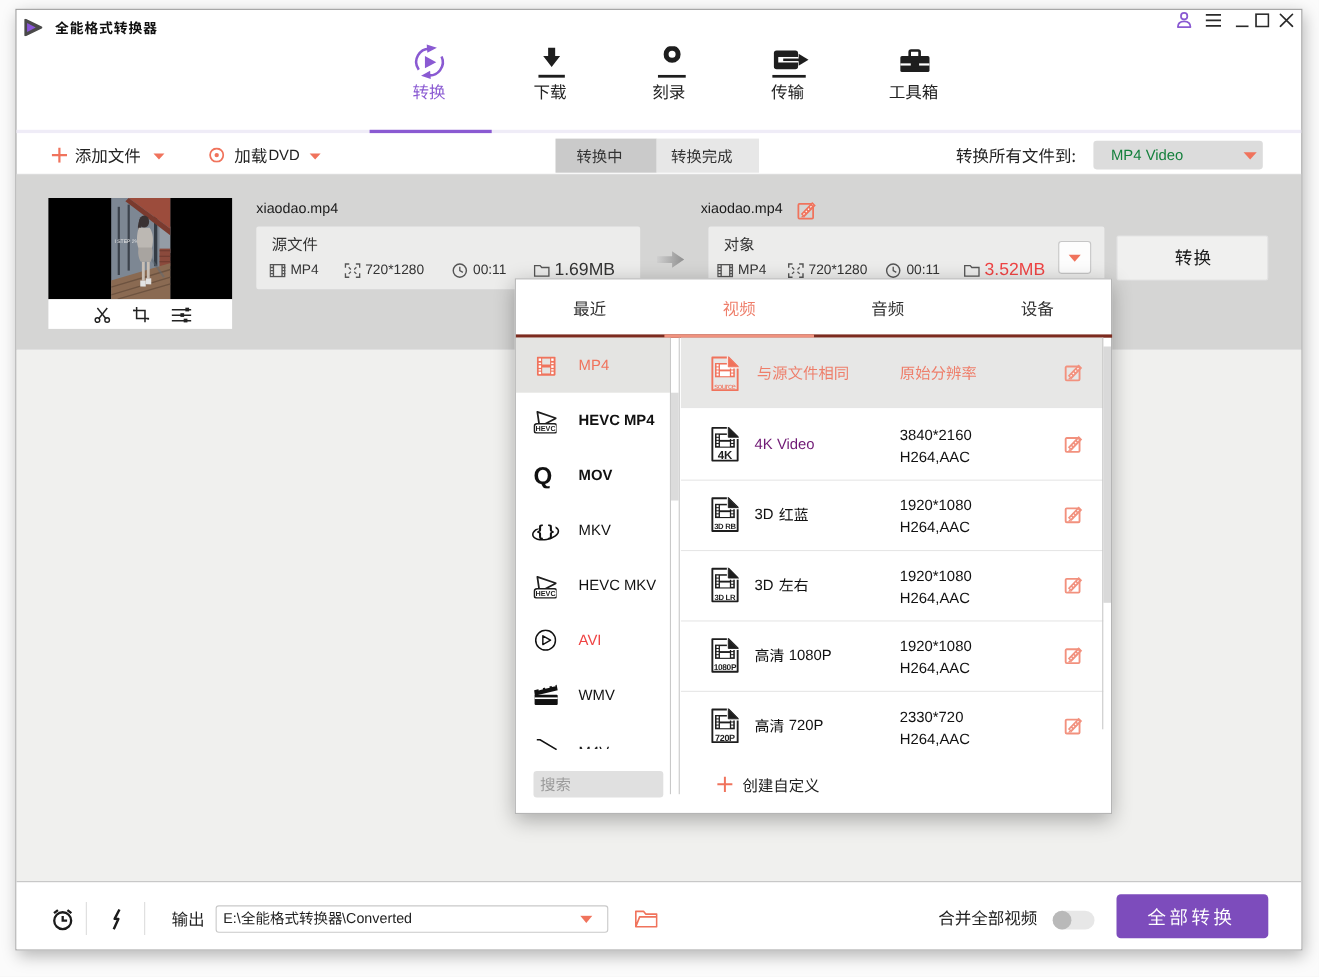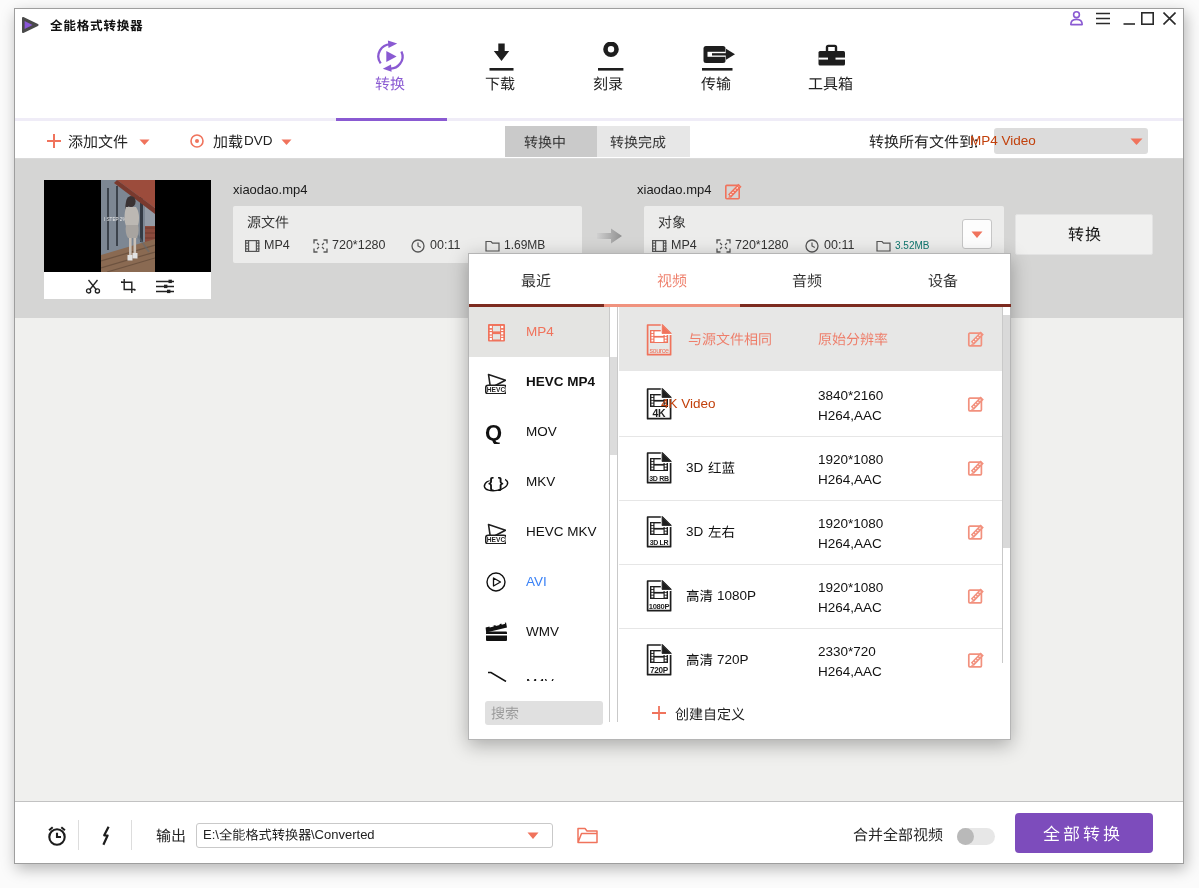--- a/index.html
+++ b/index.html
@@ -123,21 +123,21 @@
     <svg width="56" height="16" viewBox="0 -12.3 56 16" style="display:block;overflow:visible">
       <path d="M1.1 -4.6C1.2 -4.8 1.7 -4.8 2.2 -4.8H3.4V-2.8L0.6 -2.3L0.8 -1.3L3.4 -1.8V1.1H4.4V-2.0L6.3 -2.4L6.3 -3.3L4.4 -3.0V-4.8H5.9V-5.8H4.4V-7.9H3.4V-5.8H2.0C2.5 -6.8 2.9 -7.9 3.3 -9.1H5.8V-10.1H3.6C3.7 -10.6 3.8 -11.1 3.9 -11.6L2.9 -11.8C2.8 -11.2 2.7 -10.7 2.6 -10.1H0.6V-9.1H2.3C2.0 -8.0 1.7 -7.0 1.5 -6.7C1.2 -6.1 1.1 -5.6 0.8 -5.6C0.9 -5.3 1.1 -4.8 1.1 -4.6ZM6.0 -7.5V-6.5H8.0C7.7 -5.5 7.4 -4.6 7.2 -3.9H11.2C10.7 -3.2 10.1 -2.4 9.5 -1.6C9.1 -1.9 8.6 -2.2 8.1 -2.5L7.4 -1.8C8.9 -1.0 10.5 0.3 11.3 1.1L12.0 0.3C11.6 -0.1 11.0 -0.6 10.3 -1.1C11.2 -2.2 12.2 -3.5 12.9 -4.6L12.2 -4.9L12.0 -4.9H8.6L9.1 -6.5H13.4V-7.5H9.4L9.8 -9.1H12.9V-10.1H10.1L10.5 -11.6L9.5 -11.8L9.0 -10.1H6.5V-9.1H8.8L8.3 -7.5Z M16.3 -11.7V-8.9H14.7V-8.0H16.3V-4.8C15.6 -4.6 15.0 -4.5 14.5 -4.3L14.8 -3.3L16.3 -3.8V-0.2C16.3 0.0 16.2 0.1 16.1 0.1C15.9 0.1 15.4 0.1 14.9 0.1C15.0 0.4 15.2 0.8 15.2 1.1C16.0 1.1 16.5 1.1 16.9 0.9C17.2 0.7 17.3 0.4 17.3 -0.2V-4.1L18.8 -4.6L18.7 -5.6L17.3 -5.2V-8.0H18.6V-8.9H17.3V-11.7ZM21.5 -9.6H24.4C24.1 -9.2 23.7 -8.6 23.3 -8.2H20.4C20.8 -8.7 21.2 -9.2 21.5 -9.6ZM18.7 -4.0V-3.1H22.1C21.5 -1.9 20.3 -0.7 17.9 0.4C18.1 0.6 18.5 0.9 18.6 1.1C21.0 0.0 22.2 -1.3 22.9 -2.6C23.8 -1.0 25.2 0.4 26.9 1.1C27.0 0.8 27.3 0.4 27.6 0.2C25.9 -0.4 24.4 -1.6 23.6 -3.1H27.3V-4.0H26.3V-8.2H24.5C25.0 -8.8 25.6 -9.5 25.9 -10.1L25.2 -10.6L25.1 -10.5H22.1C22.2 -10.9 22.4 -11.2 22.6 -11.6L21.5 -11.8C21.0 -10.6 20.1 -9.1 18.7 -8.0C18.9 -7.9 19.3 -7.5 19.4 -7.3L19.7 -7.5V-4.0ZM20.7 -4.0V-7.4H22.6V-5.9C22.6 -5.3 22.5 -4.7 22.4 -4.0ZM25.3 -4.0H23.4C23.5 -4.7 23.6 -5.3 23.6 -5.9V-7.4H25.3Z M31.2 -7.6V-6.7H38.8V-7.6ZM28.8 -5.0V-4.1H32.5C32.4 -1.6 31.8 -0.4 28.6 0.3C28.8 0.5 29.1 0.9 29.2 1.1C32.7 0.4 33.4 -1.1 33.6 -4.1H36.1V-0.5C36.1 0.6 36.4 0.9 37.7 0.9C38.0 0.9 39.6 0.9 39.9 0.9C41.0 0.9 41.3 0.4 41.4 -1.5C41.1 -1.6 40.7 -1.8 40.4 -1.9C40.4 -0.3 40.3 -0.1 39.8 -0.1C39.4 -0.1 38.1 -0.1 37.8 -0.1C37.2 -0.1 37.1 -0.1 37.1 -0.5V-4.1H41.2V-5.0ZM33.9 -11.6C34.1 -11.1 34.4 -10.6 34.6 -10.2H29.1V-7.0H30.2V-9.1H39.7V-7.0H40.8V-10.2H35.8C35.6 -10.7 35.3 -11.4 34.9 -11.9Z M49.6 -11.7C49.6 -10.9 49.6 -10.2 49.7 -9.4H43.8V-5.4C43.8 -3.6 43.7 -1.2 42.5 0.5C42.8 0.6 43.2 1.0 43.4 1.2C44.7 -0.6 44.9 -3.5 44.9 -5.4V-5.5H47.4C47.4 -3.1 47.3 -2.2 47.1 -2.0C47.0 -1.9 46.9 -1.9 46.7 -1.9C46.5 -1.9 45.9 -1.9 45.2 -1.9C45.4 -1.7 45.5 -1.2 45.5 -1.0C46.2 -0.9 46.8 -0.9 47.2 -0.9C47.6 -1.0 47.8 -1.1 48.0 -1.3C48.3 -1.7 48.4 -2.9 48.5 -6.1C48.5 -6.2 48.5 -6.5 48.5 -6.5H44.9V-8.4H49.8C49.9 -6.1 50.3 -4.0 50.8 -2.4C49.9 -1.3 48.8 -0.5 47.5 0.2C47.8 0.4 48.1 0.8 48.3 1.1C49.4 0.4 50.4 -0.4 51.2 -1.3C51.9 0.2 52.7 1.0 53.8 1.0C54.9 1.0 55.2 0.3 55.4 -2.1C55.1 -2.2 54.8 -2.4 54.5 -2.6C54.4 -0.8 54.3 -0.1 53.9 -0.1C53.1 -0.1 52.5 -0.9 52.0 -2.2C53.0 -3.6 53.9 -5.2 54.5 -7.0L53.4 -7.3C53.0 -5.9 52.4 -4.6 51.6 -3.5C51.2 -4.8 51.0 -6.5 50.8 -8.4H55.3V-9.4H50.8C50.7 -10.2 50.7 -10.9 50.7 -11.7ZM51.4 -11.1C52.3 -10.6 53.4 -9.9 53.9 -9.4L54.6 -10.1C54.0 -10.6 52.9 -11.3 52.0 -11.7Z" fill="#333"></path>
     </svg>
   </div>
 <div style="position:absolute;left:869px;top:134.0px">
     <svg width="109" height="17" viewBox="0 -13.2 109 17" style="display:block;overflow:visible">
       <path d="M1.2 -5.0C1.3 -5.1 1.8 -5.2 2.3 -5.2H3.6V-3.0L0.6 -2.5L0.8 -1.4L3.6 -1.9V1.1H4.7V-2.2L6.8 -2.6L6.7 -3.5L4.7 -3.2V-5.2H6.3V-6.2H4.7V-8.5H3.6V-6.2H2.2C2.7 -7.3 3.1 -8.5 3.5 -9.8H6.3V-10.8H3.8C4.0 -11.4 4.1 -11.9 4.2 -12.4L3.1 -12.6C3.0 -12.0 2.9 -11.4 2.7 -10.8H0.7V-9.8H2.5C2.1 -8.6 1.8 -7.5 1.6 -7.2C1.3 -6.5 1.1 -6.0 0.9 -6.0C1.0 -5.7 1.2 -5.2 1.2 -5.0ZM6.4 -8.0V-7.0H8.6C8.3 -5.9 8.0 -4.9 7.7 -4.2H12.0C11.5 -3.4 10.8 -2.5 10.2 -1.7C9.7 -2.1 9.2 -2.4 8.7 -2.7L8.0 -2.0C9.5 -1.1 11.3 0.3 12.2 1.2L12.9 0.3C12.4 -0.1 11.8 -0.6 11.1 -1.1C12.0 -2.4 13.1 -3.8 13.8 -4.9L13.0 -5.3L12.8 -5.2H9.2L9.8 -7.0H14.4V-8.0H10.1L10.5 -9.8H13.8V-10.8H10.8L11.2 -12.4L10.1 -12.6L9.7 -10.8H7.0V-9.8H9.4L8.9 -8.0Z M17.5 -12.6V-9.6H15.7V-8.5H17.5V-5.2C16.7 -5.0 16.1 -4.8 15.5 -4.6L15.8 -3.5L17.5 -4.0V-0.2C17.5 0.0 17.4 0.1 17.2 0.1C17.1 0.1 16.5 0.1 16.0 0.1C16.1 0.4 16.3 0.9 16.3 1.2C17.2 1.2 17.7 1.1 18.1 0.9C18.4 0.8 18.6 0.4 18.6 -0.2V-4.4L20.2 -4.9L20.0 -6.0L18.6 -5.5V-8.5H20.0V-9.6H18.6V-12.6ZM23.0 -10.3H26.2C25.8 -9.8 25.4 -9.3 25.0 -8.8H21.9C22.3 -9.3 22.7 -9.8 23.0 -10.3ZM20.0 -4.3V-3.4H23.6C23.0 -2.1 21.8 -0.7 19.2 0.4C19.4 0.6 19.8 1.0 19.9 1.2C22.5 0.0 23.8 -1.4 24.5 -2.8C25.5 -1.0 27.0 0.4 28.8 1.2C29.0 0.9 29.3 0.5 29.5 0.3C27.7 -0.4 26.2 -1.7 25.3 -3.4H29.2V-4.3H28.2V-8.8H26.2C26.8 -9.4 27.4 -10.2 27.8 -10.8L27.0 -11.3L26.9 -11.3H23.6C23.8 -11.7 24.0 -12.0 24.2 -12.4L23.1 -12.6C22.5 -11.4 21.5 -9.8 20.1 -8.6C20.3 -8.4 20.7 -8.0 20.8 -7.8L21.1 -8.0V-4.3ZM22.2 -4.3V-7.9H24.2V-6.3C24.2 -5.7 24.1 -5.1 24.0 -4.3ZM27.1 -4.3H25.1C25.2 -5.0 25.3 -5.7 25.3 -6.3V-7.9H27.1Z M38.0 -11.1V-6.1C38.0 -4.0 37.8 -1.4 36.1 0.5C36.3 0.6 36.8 1.0 36.9 1.2C38.9 -0.7 39.2 -3.8 39.2 -6.1V-6.4H41.5V1.2H42.6V-6.4H44.4V-7.5H39.2V-10.3C40.9 -10.5 42.8 -10.9 44.1 -11.5L43.3 -12.4C42.1 -11.8 39.9 -11.4 38.0 -11.1ZM32.6 -5.4V-5.9V-7.8H35.5V-5.4ZM36.6 -12.3C35.4 -11.7 33.3 -11.3 31.5 -11.1V-5.9C31.5 -3.9 31.4 -1.3 30.4 0.5C30.7 0.6 31.2 1.0 31.4 1.2C32.2 -0.3 32.5 -2.5 32.5 -4.4H36.6V-8.8H32.6V-10.3C34.3 -10.5 36.1 -10.8 37.3 -11.3Z M50.9 -12.6C50.7 -12.0 50.5 -11.3 50.2 -10.7H45.9V-9.6H49.7C48.8 -7.6 47.4 -5.8 45.6 -4.6C45.8 -4.3 46.2 -3.9 46.3 -3.7C47.3 -4.4 48.1 -5.2 48.8 -6.1V1.2H49.9V-1.8H56.2V-0.2C56.2 0.0 56.1 0.1 55.9 0.1C55.6 0.1 54.7 0.1 53.7 0.1C53.9 0.4 54.0 0.9 54.1 1.2C55.4 1.2 56.2 1.2 56.7 1.0C57.2 0.8 57.3 0.4 57.3 -0.2V-7.9H50.0C50.4 -8.4 50.7 -9.0 51.0 -9.6H59.1V-10.7H51.4C51.6 -11.2 51.8 -11.8 52.0 -12.3ZM49.9 -4.3H56.2V-2.8H49.9ZM49.9 -5.3V-6.8H56.2V-5.3Z M66.3 -12.3C66.8 -11.6 67.3 -10.6 67.5 -10.0L68.7 -10.4C68.5 -11.0 68.0 -12.0 67.5 -12.7ZM60.8 -10.0V-8.8H63.1C64.0 -6.6 65.2 -4.6 66.7 -3.0C65.1 -1.6 63.0 -0.6 60.5 0.1C60.8 0.4 61.1 0.9 61.2 1.2C63.8 0.4 65.8 -0.7 67.5 -2.2C69.2 -0.7 71.3 0.4 73.7 1.1C73.9 0.8 74.2 0.3 74.5 0.1C72.1 -0.5 70.1 -1.6 68.4 -3.0C69.9 -4.6 71.1 -6.5 71.9 -8.8H74.3V-10.0ZM67.6 -3.8C66.2 -5.2 65.0 -6.9 64.3 -8.8H70.7C69.9 -6.8 68.9 -5.2 67.6 -3.8Z M79.8 -5.1V-4.0H84.1V1.2H85.2V-4.0H89.3V-5.1H85.2V-8.4H88.6V-9.5H85.2V-12.4H84.1V-9.5H82.0C82.2 -10.2 82.4 -10.9 82.6 -11.6L81.5 -11.8C81.1 -9.9 80.5 -7.9 79.6 -6.7C79.9 -6.6 80.4 -6.3 80.6 -6.1C81.0 -6.8 81.4 -7.6 81.7 -8.4H84.1V-5.1ZM79.0 -12.5C78.2 -10.3 76.9 -8.0 75.5 -6.6C75.7 -6.3 76.0 -5.7 76.1 -5.4C76.6 -6.0 77.1 -6.6 77.5 -7.2V1.2H78.6V-9.0C79.2 -10.0 79.7 -11.1 80.1 -12.2Z M99.6 -11.3V-2.2H100.7V-11.3ZM102.6 -12.4V-0.6C102.6 -0.3 102.5 -0.2 102.3 -0.2C102.0 -0.2 101.2 -0.2 100.3 -0.2C100.5 0.1 100.7 0.6 100.7 0.9C101.8 0.9 102.6 0.9 103.1 0.7C103.5 0.5 103.7 0.1 103.7 -0.6V-12.4ZM90.9 -0.6 91.2 0.4C93.2 0.1 96.0 -0.5 98.7 -1.0L98.6 -2.0L95.5 -1.4V-3.8H98.5V-4.8H95.5V-6.4H94.4V-4.8H91.5V-3.8H94.4V-1.2ZM91.8 -6.6C92.1 -6.8 92.7 -6.8 97.4 -7.3C97.6 -6.9 97.8 -6.6 97.9 -6.3L98.8 -6.9C98.3 -7.8 97.3 -9.1 96.5 -10.1L95.7 -9.6C96.1 -9.2 96.5 -8.7 96.8 -8.1L93.0 -7.8C93.6 -8.6 94.2 -9.6 94.7 -10.6H98.8V-11.6H91.1V-10.6H93.5C93.0 -9.6 92.4 -8.6 92.1 -8.3C91.9 -7.9 91.7 -7.7 91.4 -7.6C91.5 -7.3 91.7 -6.8 91.8 -6.6Z M107.1 -5.8C107.6 -5.8 108.1 -6.3 108.1 -6.9C108.1 -7.5 107.6 -7.9 107.1 -7.9C106.5 -7.9 106.1 -7.5 106.1 -6.9C106.1 -6.3 106.5 -5.8 107.1 -5.8ZM107.1 0.2C107.6 0.2 108.1 -0.2 108.1 -0.8C108.1 -1.5 107.6 -1.9 107.1 -1.9C106.5 -1.9 106.1 -1.5 106.1 -0.8C106.1 -0.2 106.5 0.2 107.1 0.2Z" fill="#222"></path>
     </svg>
   </div>
 <div style="position:absolute;left:994px;top:128px;width:154px;height:26px;background:#dcdcdc;border-radius:3px;"></div>
-<div style="position:absolute;left:970px;top:132.6px;font-size:13.5px;color:#c2410c;font-weight:normal;letter-spacing:0;line-height:16.7px;white-space:nowrap">MP4 Video</div>
+<div style="position:absolute;left:1010px;top:132.6px;font-size:13.5px;color:#15803d;font-weight:normal;letter-spacing:0;line-height:16.7px;white-space:nowrap">MP4 Video</div>
 <svg style="position:absolute;left:1130px;top:138px;" width="13" height="8" viewBox="0 0 13 8">
     <path d="M0.5 0.5 L6.5 7 L12.5 0.5 Z" fill="#f0735c"></path>
   </svg>
 <div style="position:absolute;left:15px;top:159px;width:1168px;height:159px;background:#d5d5d4;"></div>
 <div style="position:absolute;left:44px;top:180px;width:167px;height:92px;background:#000;"></div>
 <svg style="position:absolute;left:101px;top:180px;" width="54" height="92" viewBox="0 0 54 92">
     <rect width="54" height="92" fill="#7d8793"></rect>
 <rect x="44" y="26" width="10" height="24" fill="#949ca6"></rect>
 <rect x="44" y="46" width="10" height="16" fill="#8b4a3c"></rect>
 <path d="M44 48 H54 M44 53 H54 M44 58 H54" stroke="#6e3a2e" stroke-width="1"></path>
@@ -214,21 +214,21 @@
   </svg>
 <div style="position:absolute;left:332px;top:238.2px;font-size:12.5px;color:#333;font-weight:normal;letter-spacing:0;line-height:15.5px;white-space:nowrap">720*1280</div>
 <svg style="position:absolute;left:411px;top:239px;" width="15" height="14" viewBox="0 0 15 14">
     <circle cx="7" cy="7" r="6" fill="none" stroke="#555" stroke-width="1.3"></circle>
     <path d="M7 3.5 V7 L9.8 8.6" stroke="#555" stroke-width="1.2" fill="none"></path>
   </svg>
 <div style="position:absolute;left:430px;top:238.2px;font-size:12.5px;color:#333;font-weight:normal;letter-spacing:0;line-height:15.5px;white-space:nowrap">00:11</div>
 <svg style="position:absolute;left:485px;top:239px;" width="15" height="14" viewBox="0 0 15 14">
     <path d="M1 2.5 H6 L7.5 4.2 H14 V12 H1 Z" fill="none" stroke="#555" stroke-width="1.2"></path>
   </svg>
-<div style="position:absolute;left:504px;top:238.2px;font-size:12px;color:#333;font-weight:normal;letter-spacing:0;line-height:15.5px;white-space:nowrap">1.69MB</div>
+<div style="position:absolute;left:504px;top:238.2px;font-size:16px;color:#333;font-weight:normal;letter-spacing:0;line-height:15.5px;white-space:nowrap">1.69MB</div>
 <svg style="position:absolute;left:597px;top:227px;" width="26" height="18" viewBox="0 0 26 18">
     <defs>
       <linearGradient id="ag" x1="0" y1="0" x2="1" y2="0">
         <stop offset="0" stop-color="#d0d0d0"></stop>
         <stop offset="1" stop-color="#8f8f8f"></stop>
       </linearGradient>
     </defs>
     <path d="M0 6 H14 V1.5 L25 9 L14 16.5 V12 H0 Z" fill="url(#ag)"></path>
   </svg>
 <div style="position:absolute;left:644px;top:206px;width:360px;height:57px;background:#ececeb;border-radius:2px;"></div>
@@ -253,21 +253,21 @@
   </svg>
 <div style="position:absolute;left:735px;top:238.2px;font-size:12.5px;color:#333;font-weight:normal;letter-spacing:0;line-height:15.5px;white-space:nowrap">720*1280</div>
 <svg style="position:absolute;left:805px;top:239px;" width="15" height="14" viewBox="0 0 15 14">
     <circle cx="7" cy="7" r="6" fill="none" stroke="#555" stroke-width="1.3"></circle>
     <path d="M7 3.5 V7 L9.8 8.6" stroke="#555" stroke-width="1.2" fill="none"></path>
   </svg>
 <div style="position:absolute;left:824px;top:238.2px;font-size:12.5px;color:#333;font-weight:normal;letter-spacing:0;line-height:15.5px;white-space:nowrap">00:11</div>
 <svg style="position:absolute;left:876px;top:239px;" width="15" height="14" viewBox="0 0 15 14">
     <path d="M1 2.5 H6 L7.5 4.2 H14 V12 H1 Z" fill="none" stroke="#555" stroke-width="1.2"></path>
   </svg>
-<div style="position:absolute;left:895px;top:238.2px;font-size:10px;color:#0f766e;font-weight:normal;letter-spacing:0;line-height:15.5px;white-space:nowrap">3.52MB</div>
+<div style="position:absolute;left:895px;top:238.2px;font-size:16px;color:#ef4444;font-weight:normal;letter-spacing:0;line-height:15.5px;white-space:nowrap">3.52MB</div>
 <div style="position:absolute;left:962px;top:219px;width:30px;height:30px;background:#fdfdfd;border:1px solid #c6c6c6;border-radius:3px;"></div>
 <svg style="position:absolute;left:971px;top:231px;" width="12" height="8" viewBox="0 0 12 8">
     <path d="M0.5 0.5 L6 7 L11.5 0.5 Z" fill="#f0735c"></path>
   </svg>
 <div style="position:absolute;left:1015px;top:214px;width:138px;height:41px;background:#f0f0ef;border:1px solid #e3e3e3;border-radius:2px;"></div>
 <div style="position:absolute;left:1068px;top:226.0px">
     <svg width="34" height="18" viewBox="0 -14.1 34 18" style="display:block;overflow:visible">
       <path d="M1.3 -5.3C1.4 -5.4 1.9 -5.5 2.5 -5.5H3.9V-3.2L0.6 -2.7L0.9 -1.5L3.9 -2.1V1.2H5.0V-2.3L7.2 -2.7L7.2 -3.8L5.0 -3.4V-5.5H6.7V-6.6H5.0V-9.1H3.9V-6.6H2.3C2.8 -7.7 3.3 -9.1 3.7 -10.4H6.7V-11.6H4.1C4.2 -12.1 4.4 -12.7 4.5 -13.2L3.3 -13.4C3.2 -12.8 3.1 -12.2 2.9 -11.6H0.7V-10.4H2.6C2.3 -9.1 1.9 -8.0 1.7 -7.6C1.4 -7.0 1.2 -6.4 0.9 -6.4C1.1 -6.1 1.2 -5.5 1.3 -5.3ZM6.8 -8.6V-7.4H9.2C8.8 -6.3 8.5 -5.3 8.2 -4.4H12.8C12.3 -3.6 11.6 -2.7 10.9 -1.8C10.4 -2.2 9.8 -2.6 9.3 -2.9L8.5 -2.1C10.1 -1.1 12.0 0.4 13.0 1.3L13.8 0.4C13.3 -0.1 12.6 -0.6 11.8 -1.2C12.8 -2.5 13.9 -4.0 14.7 -5.2L13.9 -5.6L13.7 -5.6H9.9L10.4 -7.4H15.3V-8.6H10.7L11.2 -10.4H14.8V-11.6H11.6L12.0 -13.3L10.8 -13.4L10.3 -11.6H7.4V-10.4H10.0L9.5 -8.6Z M19.6 -13.4V-10.2H17.8V-9.1H19.6V-5.5C18.9 -5.3 18.2 -5.1 17.6 -4.9L17.9 -3.8L19.6 -4.3V-0.2C19.6 0.0 19.5 0.1 19.4 0.1C19.2 0.1 18.6 0.1 18.0 0.1C18.2 0.4 18.3 0.9 18.4 1.2C19.3 1.2 19.9 1.2 20.3 1.0C20.7 0.8 20.8 0.5 20.8 -0.2V-4.7L22.5 -5.3L22.3 -6.4L20.8 -5.9V-9.1H22.3V-10.2H20.8V-13.4ZM25.6 -11.0H28.9C28.5 -10.5 28.1 -9.9 27.6 -9.4H24.3C24.8 -9.9 25.2 -10.5 25.6 -11.0ZM22.3 -4.6V-3.6H26.2C25.6 -2.2 24.2 -0.8 21.5 0.4C21.7 0.7 22.1 1.1 22.3 1.3C25.0 0.0 26.4 -1.5 27.2 -3.0C28.2 -1.1 29.8 0.4 31.7 1.2C31.9 0.9 32.2 0.5 32.5 0.3C30.6 -0.4 28.9 -1.8 28.0 -3.6H32.2V-4.6H31.1V-9.4H29.0C29.6 -10.1 30.2 -10.8 30.6 -11.6L29.8 -12.1L29.7 -12.0H26.2C26.4 -12.4 26.6 -12.8 26.8 -13.2L25.6 -13.5C25.0 -12.1 24.0 -10.4 22.4 -9.2C22.6 -9.0 23.0 -8.6 23.2 -8.3L23.5 -8.6V-4.6ZM24.6 -4.6V-8.4H26.8V-6.8C26.8 -6.1 26.7 -5.4 26.6 -4.6ZM29.9 -4.6H27.7C27.9 -5.4 27.9 -6.1 27.9 -6.7V-8.4H29.9Z" fill="#1a1a1a"></path>
     </svg>
   </div>
@@ -392,24 +392,24 @@
       <path d="M0.6 6.5 L21 1.5 L22 6.5 L1.2 11.5 Z"></path>
       <rect x="1" y="10.5" width="21" height="9.5" rx="1"></rect>
     </g>
     <path d="M4.5 5.8 L8.5 4.8 M10.5 4.3 L14.5 3.3 M16.5 2.8 L20 2" stroke="#fff" stroke-width="1.7"></path>
     <rect x="1" y="13" width="21" height="1.5" fill="#fff"></rect>
   </svg>
 <svg style="position:absolute;left:487px;top:671px;" width="20" height="11" viewBox="0 0 20 11">
     <path d="M1 1.5 H4 L19 10.5" fill="none" stroke="#111" stroke-width="1.5"></path>
   </svg>
 <div style="position:absolute;left:526px;top:374.1px;font-size:13.5px;color:#111;font-weight:bold;letter-spacing:0;line-height:16.7px;white-space:nowrap">HEVC MP4</div>
-<div style="position:absolute;left:526px;top:424.1px;font-size:13.5px;color:#111;font-weight:normal;letter-spacing:0;line-height:16.7px;white-space:nowrap">MOV</div>
+<div style="position:absolute;left:526px;top:424.1px;font-size:13.5px;color:#111;font-weight:bold;letter-spacing:0;line-height:16.7px;white-space:nowrap">MOV</div>
 <div style="position:absolute;left:526px;top:474.1px;font-size:13.5px;color:#111;font-weight:normal;letter-spacing:0;line-height:16.7px;white-space:nowrap">MKV</div>
 <div style="position:absolute;left:526px;top:524.1px;font-size:13.5px;color:#111;font-weight:normal;letter-spacing:0;line-height:16.7px;white-space:nowrap">HEVC MKV</div>
-<div style="position:absolute;left:526px;top:574.1px;font-size:13.5px;color:#3b82f6;font-weight:normal;letter-spacing:0;line-height:16.7px;white-space:nowrap">AVI</div>
+<div style="position:absolute;left:526px;top:574.1px;font-size:13.5px;color:#ef4444;font-weight:normal;letter-spacing:0;line-height:16.7px;white-space:nowrap">AVI</div>
 <div style="position:absolute;left:526px;top:624.1px;font-size:13.5px;color:#111;font-weight:normal;letter-spacing:0;line-height:16.7px;white-space:nowrap">WMV</div>
 <div style="position:absolute;left:526px;top:676px;width:40px;height:5px;overflow:hidden">
     <div style="font-size:13.5px;color:#111;line-height:16.7px;font-weight:normal">M4V</div>
   </div>
 <div style="position:absolute;left:619px;top:307px;width:384px;height:63px;background:#e7e7e6;"></div>
 <svg style="position:absolute;left:645px;top:324px;overflow:visible" width="28" height="32" viewBox="0 0 28 32">
     <path d="M2.6 1 H17.3 L25.6 9.3 V30.7 H2.6 Z" fill="none" stroke="#f0735c" stroke-width="1.7" stroke-linejoin="round"></path>
     <rect x="5" y="6" width="18" height="13" fill="#f0735c"></rect>
     <rect x="6.4" y="7.2" width="1.9" height="1.9" fill="#fff"></rect>
     <rect x="19.7" y="7.2" width="1.9" height="1.9" fill="#fff"></rect>
@@ -452,21 +452,21 @@
     <rect x="6.4" y="12.8" width="1.9" height="1.9" fill="#fff"></rect>
     <rect x="19.7" y="12.8" width="1.9" height="1.9" fill="#fff"></rect>
     <rect x="6.4" y="15.6" width="1.9" height="1.9" fill="#fff"></rect>
     <rect x="19.7" y="15.6" width="1.9" height="1.9" fill="#fff"></rect>
     <rect x="9.5" y="7.4" width="9" height="4.5" fill="#fff"></rect>
     <rect x="9.5" y="13.6" width="9" height="4.4" fill="#fff"></rect>
     <path d="M15.8 -0.5 L27.3 11 L15.8 11 Z" fill="#fff"></path>
     <path d="M17.1 0.7 L25.9 9.5 H17.1 Z" fill="#1e1e1e" stroke="#1e1e1e" stroke-width="0.8"></path>
     <text x="14" y="29.3" font-size="10.5" font-weight="bold" text-anchor="middle" fill="#1e1e1e" font-family="Liberation Sans" letter-spacing="-0.3">4K</text>
   </svg>
-<div style="position:absolute;left:661px;top:395.6px;font-size:13.5px;color:#c2410c;font-weight:normal;letter-spacing:0;line-height:16.7px;white-space:nowrap">4K Video</div>
+<div style="position:absolute;left:686px;top:395.6px;font-size:13.5px;color:#701a75;font-weight:normal;letter-spacing:0;line-height:16.7px;white-space:nowrap">4K Video</div>
 <div style="position:absolute;left:818px;top:387.6px;font-size:13.5px;color:#111;font-weight:normal;letter-spacing:0;line-height:16.7px;white-space:nowrap">3840*2160</div>
 <div style="position:absolute;left:818px;top:407.6px;font-size:13.5px;color:#111;font-weight:normal;letter-spacing:0;line-height:16.7px;white-space:nowrap">H264,AAC</div>
 <svg style="position:absolute;left:968px;top:396px;overflow:visible" width="16" height="16" viewBox="0 0 16 16">
     <rect x="0.8" y="2.2" width="12.6" height="12.6" rx="1" fill="none" stroke="#f2917e" stroke-width="1.7"></rect>
     <line x1="4.4" y1="12.2" x2="14.2" y2="2.0" stroke="#f2917e" stroke-width="4.4"></line>
     <line x1="5.2" y1="11.2" x2="13.2" y2="2.9" stroke="#fff" stroke-width="1.1" stroke-dasharray="1.5,1.5"></line>
     <path d="M2.9 13.8 L4.4 12.2 L6.3 14.0 Z" fill="#f2917e"></path>
   </svg>
 <div style="position:absolute;left:619px;top:436px;width:384px;height:1px;background:#e6e6e6;"></div>
 <svg style="position:absolute;left:645px;top:452px;overflow:visible" width="28" height="32" viewBox="0 0 28 32">

